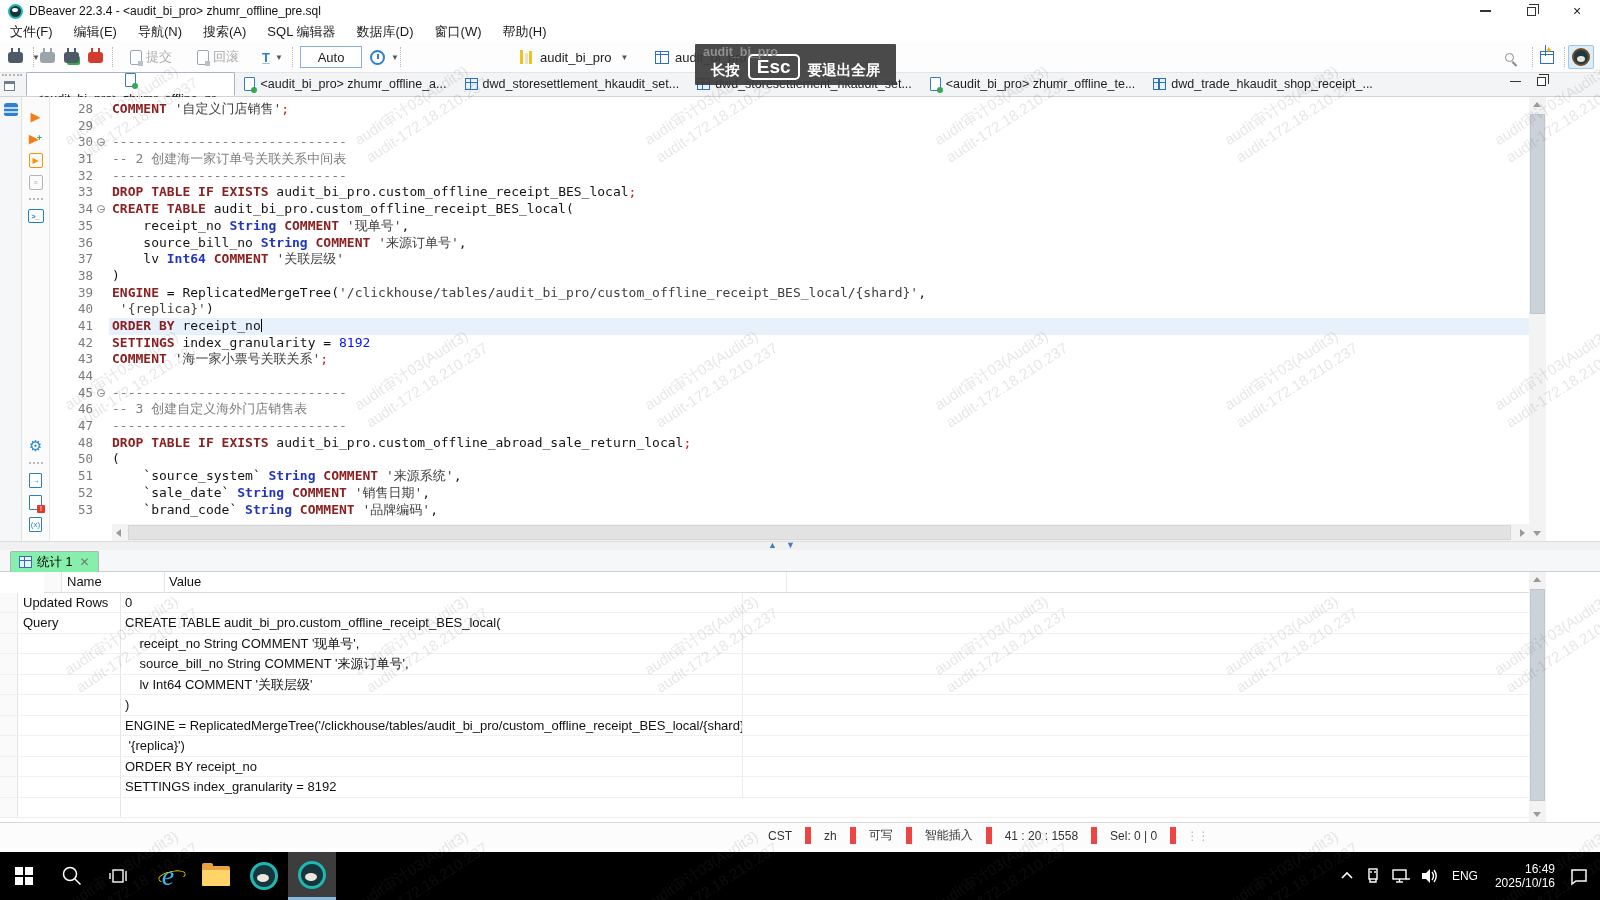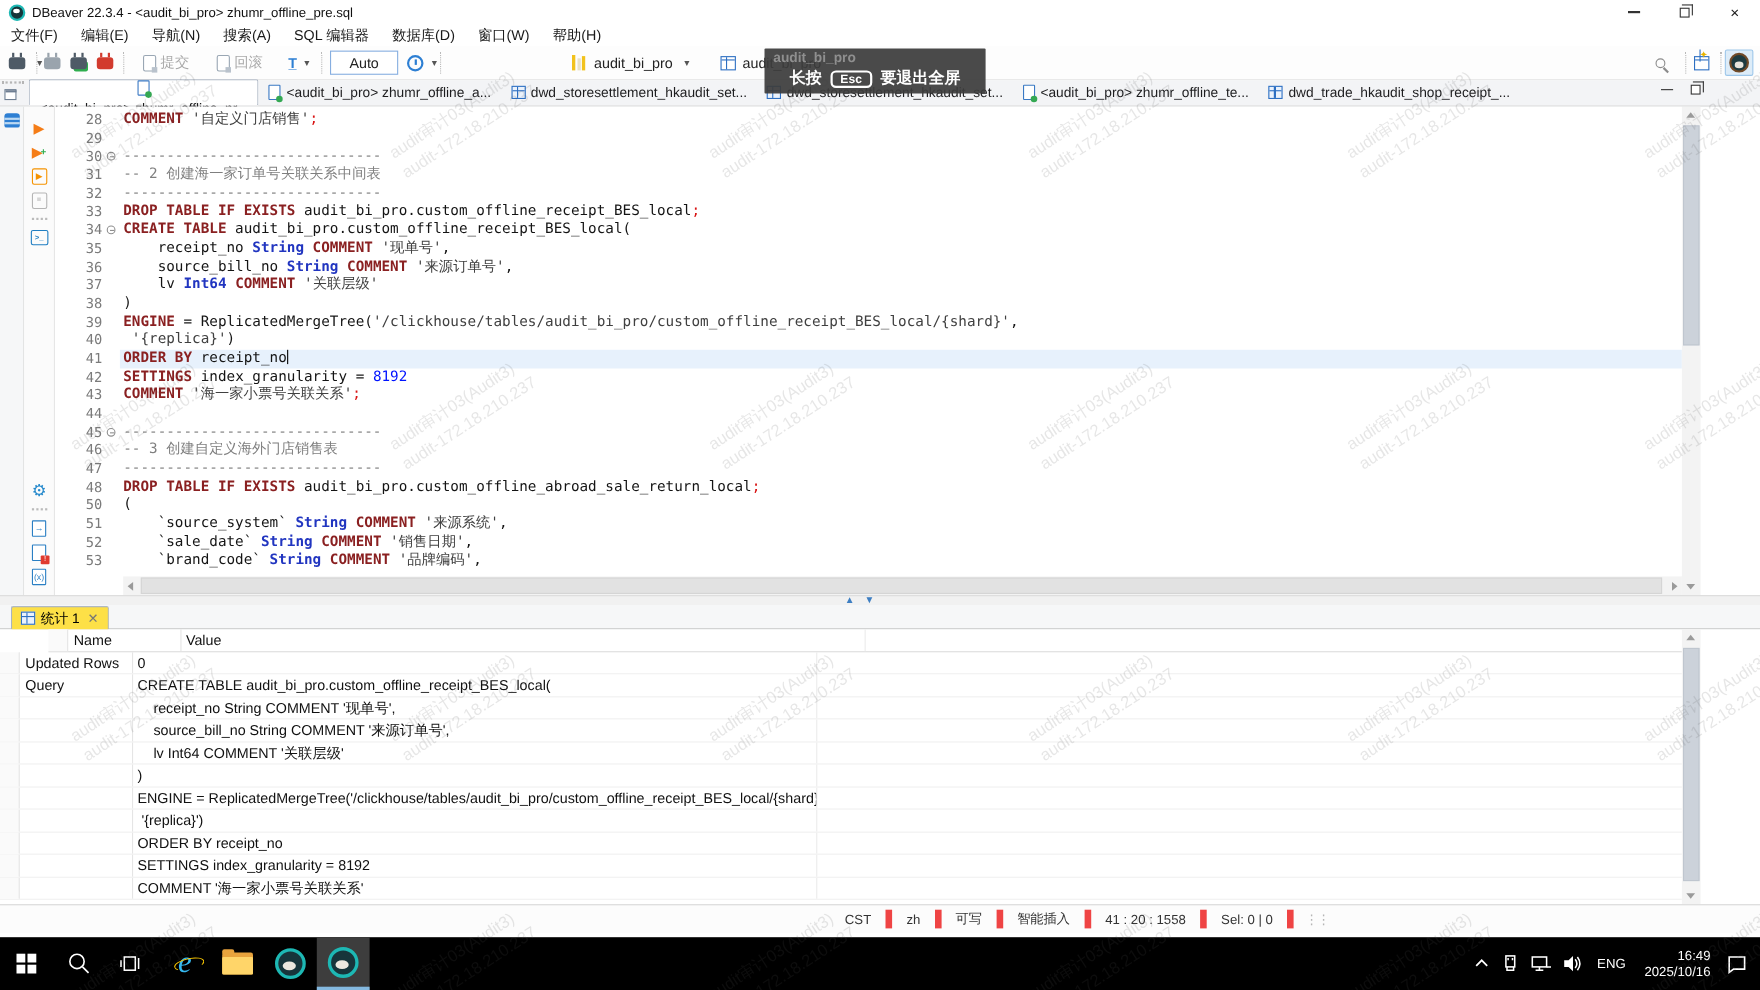--- a/index.html
+++ b/index.html
@@ -117,21 +117,21 @@
   .tri-d{left:4px;bottom:5px;border-left:4px solid transparent;border-right:4px solid transparent;border-top:5px solid #9a9a9a;}
   .vs-thumb{position:absolute;left:1px;width:15px;background:#ccd2da;border:1px solid #bfc6cf;}
 
   
   .splitter{position:absolute;left:0;top:541px;width:1600px;height:9px;background:#f1f1f1;border-top:1px solid #dcdcdc;}
   .split-arrows{position:absolute;left:768px;top:-1px;display:flex;gap:9px;color:#3d7ec2;font-size:9px;line-height:9px;}
 
   
   .results{position:absolute;left:0;top:550px;width:1600px;height:272px;background:#fff;}
   .rtabs{position:absolute;left:0;top:0;width:1600px;height:22px;background:#f6f7f8;border-bottom:1px solid #cfcfcf;font-size:12.5px;}
-  .rtab{position:absolute;left:10px;top:1px;height:21px;background:#fde047;border:1px solid #a9b3c1;border-bottom:none;border-radius:2px 2px 0 0;display:flex;align-items:center;gap:5px;padding:1px 8px;}
+  .rtab{position:absolute;left:10px;top:1px;height:21px;background:#86efac;border:1px solid #a9b3c1;border-bottom:none;border-radius:2px 2px 0 0;display:flex;align-items:center;gap:5px;padding:1px 8px;}
   .grid{position:absolute;left:0;top:22px;width:1529px;height:250px;overflow:hidden;font-size:13px;color:#111;}
   .grow{display:flex;height:20.5px;line-height:20.5px;border-bottom:1px solid #f0f0f0;}
   .grow.head{border-bottom:1px solid #dcdcdc;margin-left:44px;}
   .gc0{width:18px;flex:none;background:#fafafa;border-right:1px solid #e5e5e5;}
   .gc1{width:103px;flex:none;padding-left:5px;border-right:1px solid #e5e5e5;white-space:nowrap;overflow:hidden;}
   .gc2{width:622px;flex:none;padding-left:4px;border-right:1px solid #ececec;white-space:pre;overflow:hidden;}
   .gc3{flex:1;}
   .res-vs{left:1529px;top:22px;height:250px;}
 
   
@@ -155,21 +155,21 @@
   .beaver-lg::after{content:"";position:absolute;left:4px;top:9px;width:12px;height:8px;background:#ece8df;border-radius:50%;}
   .tray{margin-left:auto;display:flex;align-items:center;gap:7px;padding-right:10px;}
   .tray svg{display:block;}
   .tray-lang{font-size:12px;padding:0 4px;}
   .tray-clock{text-align:right;font-size:12px;line-height:14px;padding:0 6px;}
 
   
   .wm-layer{position:absolute;left:0;top:0;width:1600px;height:900px;pointer-events:none;z-index:40;}
   .wm{position:absolute;color:rgba(90,90,90,0.15);font-size:15px;transform:rotate(-33deg);white-space:nowrap;line-height:21px;}
   .toast{position:absolute;left:695px;top:44px;width:201px;height:41px;background:rgba(60,60,60,0.93);z-index:50;display:flex;align-items:flex-end;justify-content:center;padding-bottom:5px;gap:8px;color:#fff;font-size:14.5px;font-weight:bold;border-radius:1px;}
-  .toast-esc{border:2px solid #fff;border-radius:5px;padding:0px 7px;font-size:11px;}
+  .toast-esc{border:2px solid #fff;border-radius:5px;padding:0px 7px;font-size:19px;}
   .toast-ghost{position:absolute;left:8px;top:1px;font-size:12.5px;color:#8f8f8f;font-weight:bold;display:flex;gap:14px;align-items:center;}
 </style>
 </head>
 <body>
 
 <div class="screen">
 
   <div class="titlebar">
     <span class="app-ico"></span>
     <span>DBeaver 22.3.4 - &lt;audit_bi_pro&gt; zhumr_offline_pre.sql</span>
@@ -450,21 +450,20 @@
         </div>
         <div class="grow">
           <span class="gc0"></span>
           <span class="gc1"></span>
           <span class="gc2">SETTINGS index_granularity = 8192</span>
           <span class="gc3"></span>
         </div>
         <div class="grow">
           <span class="gc0"></span>
           <span class="gc1"></span>
-          <span class="gc2">COMMENT '海一家小票号关联关系'</span>
           <span class="gc3"></span>
         </div>
       </div>
     <div class="vscroll res-vs">
       <i class="tri tri-u"></i>
       <span class="vs-thumb" style="top:17px;height:212px;"></span>
       <i class="tri tri-d"></i>
     </div>
   </div>
 

